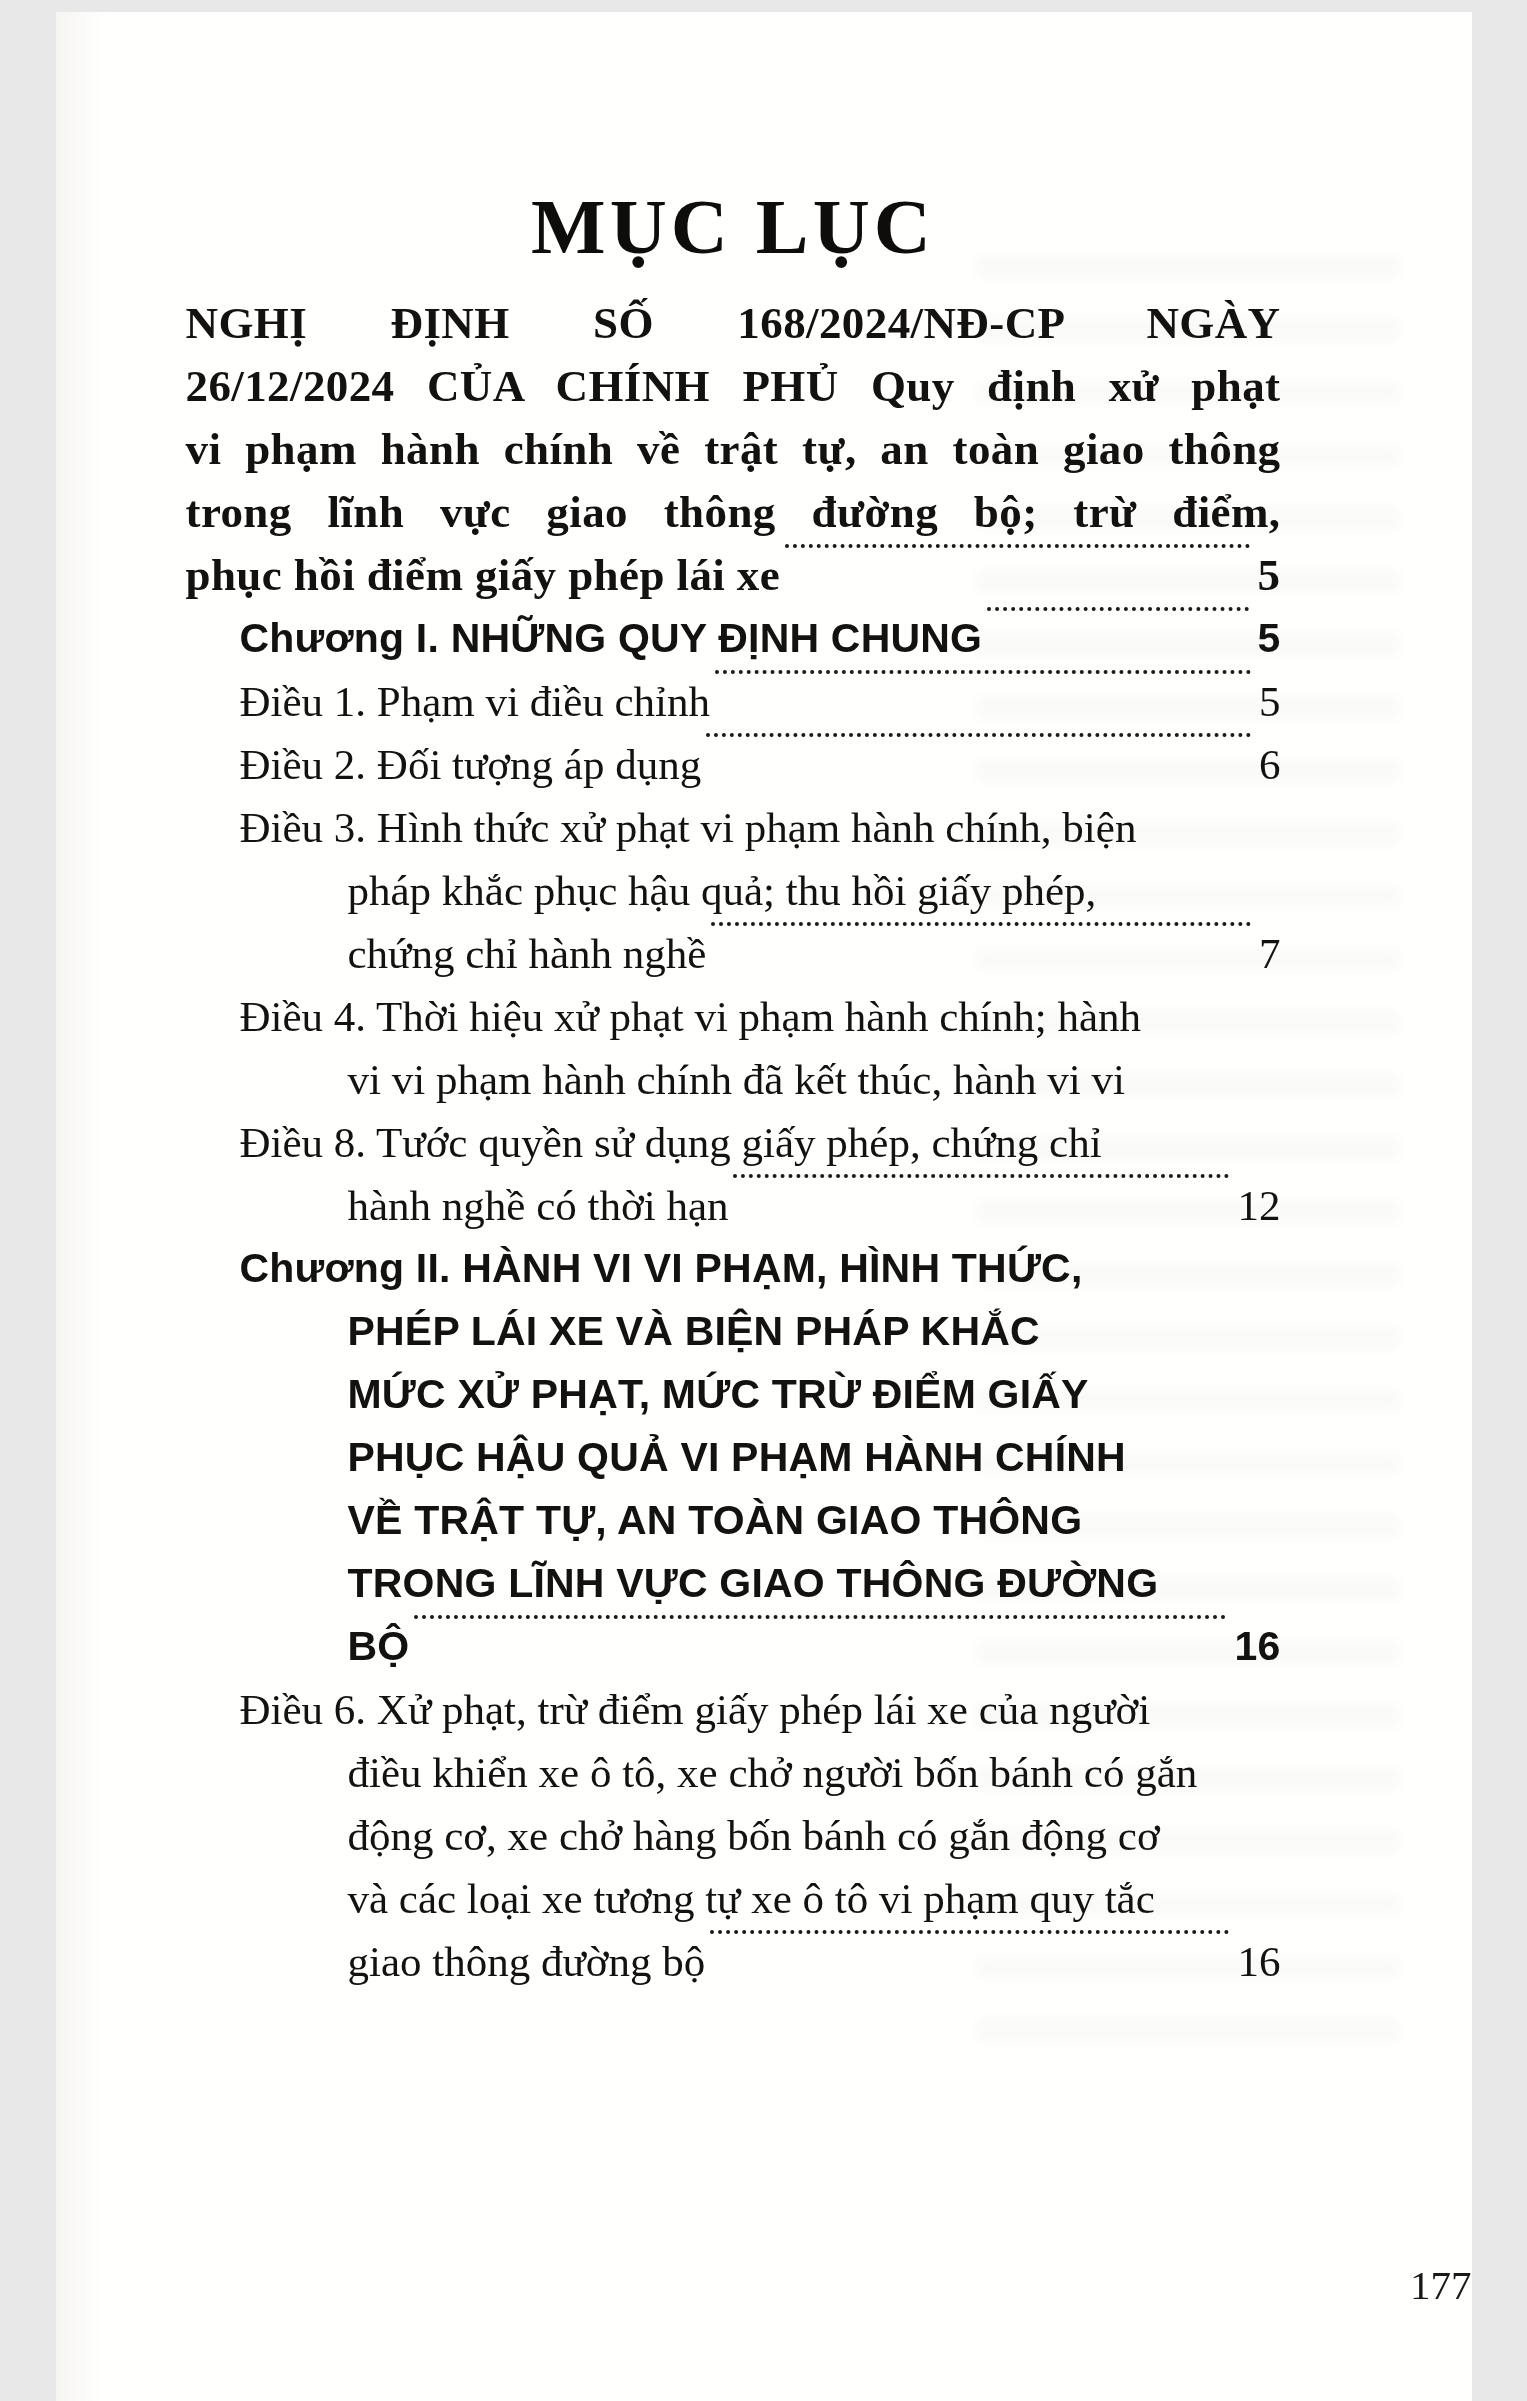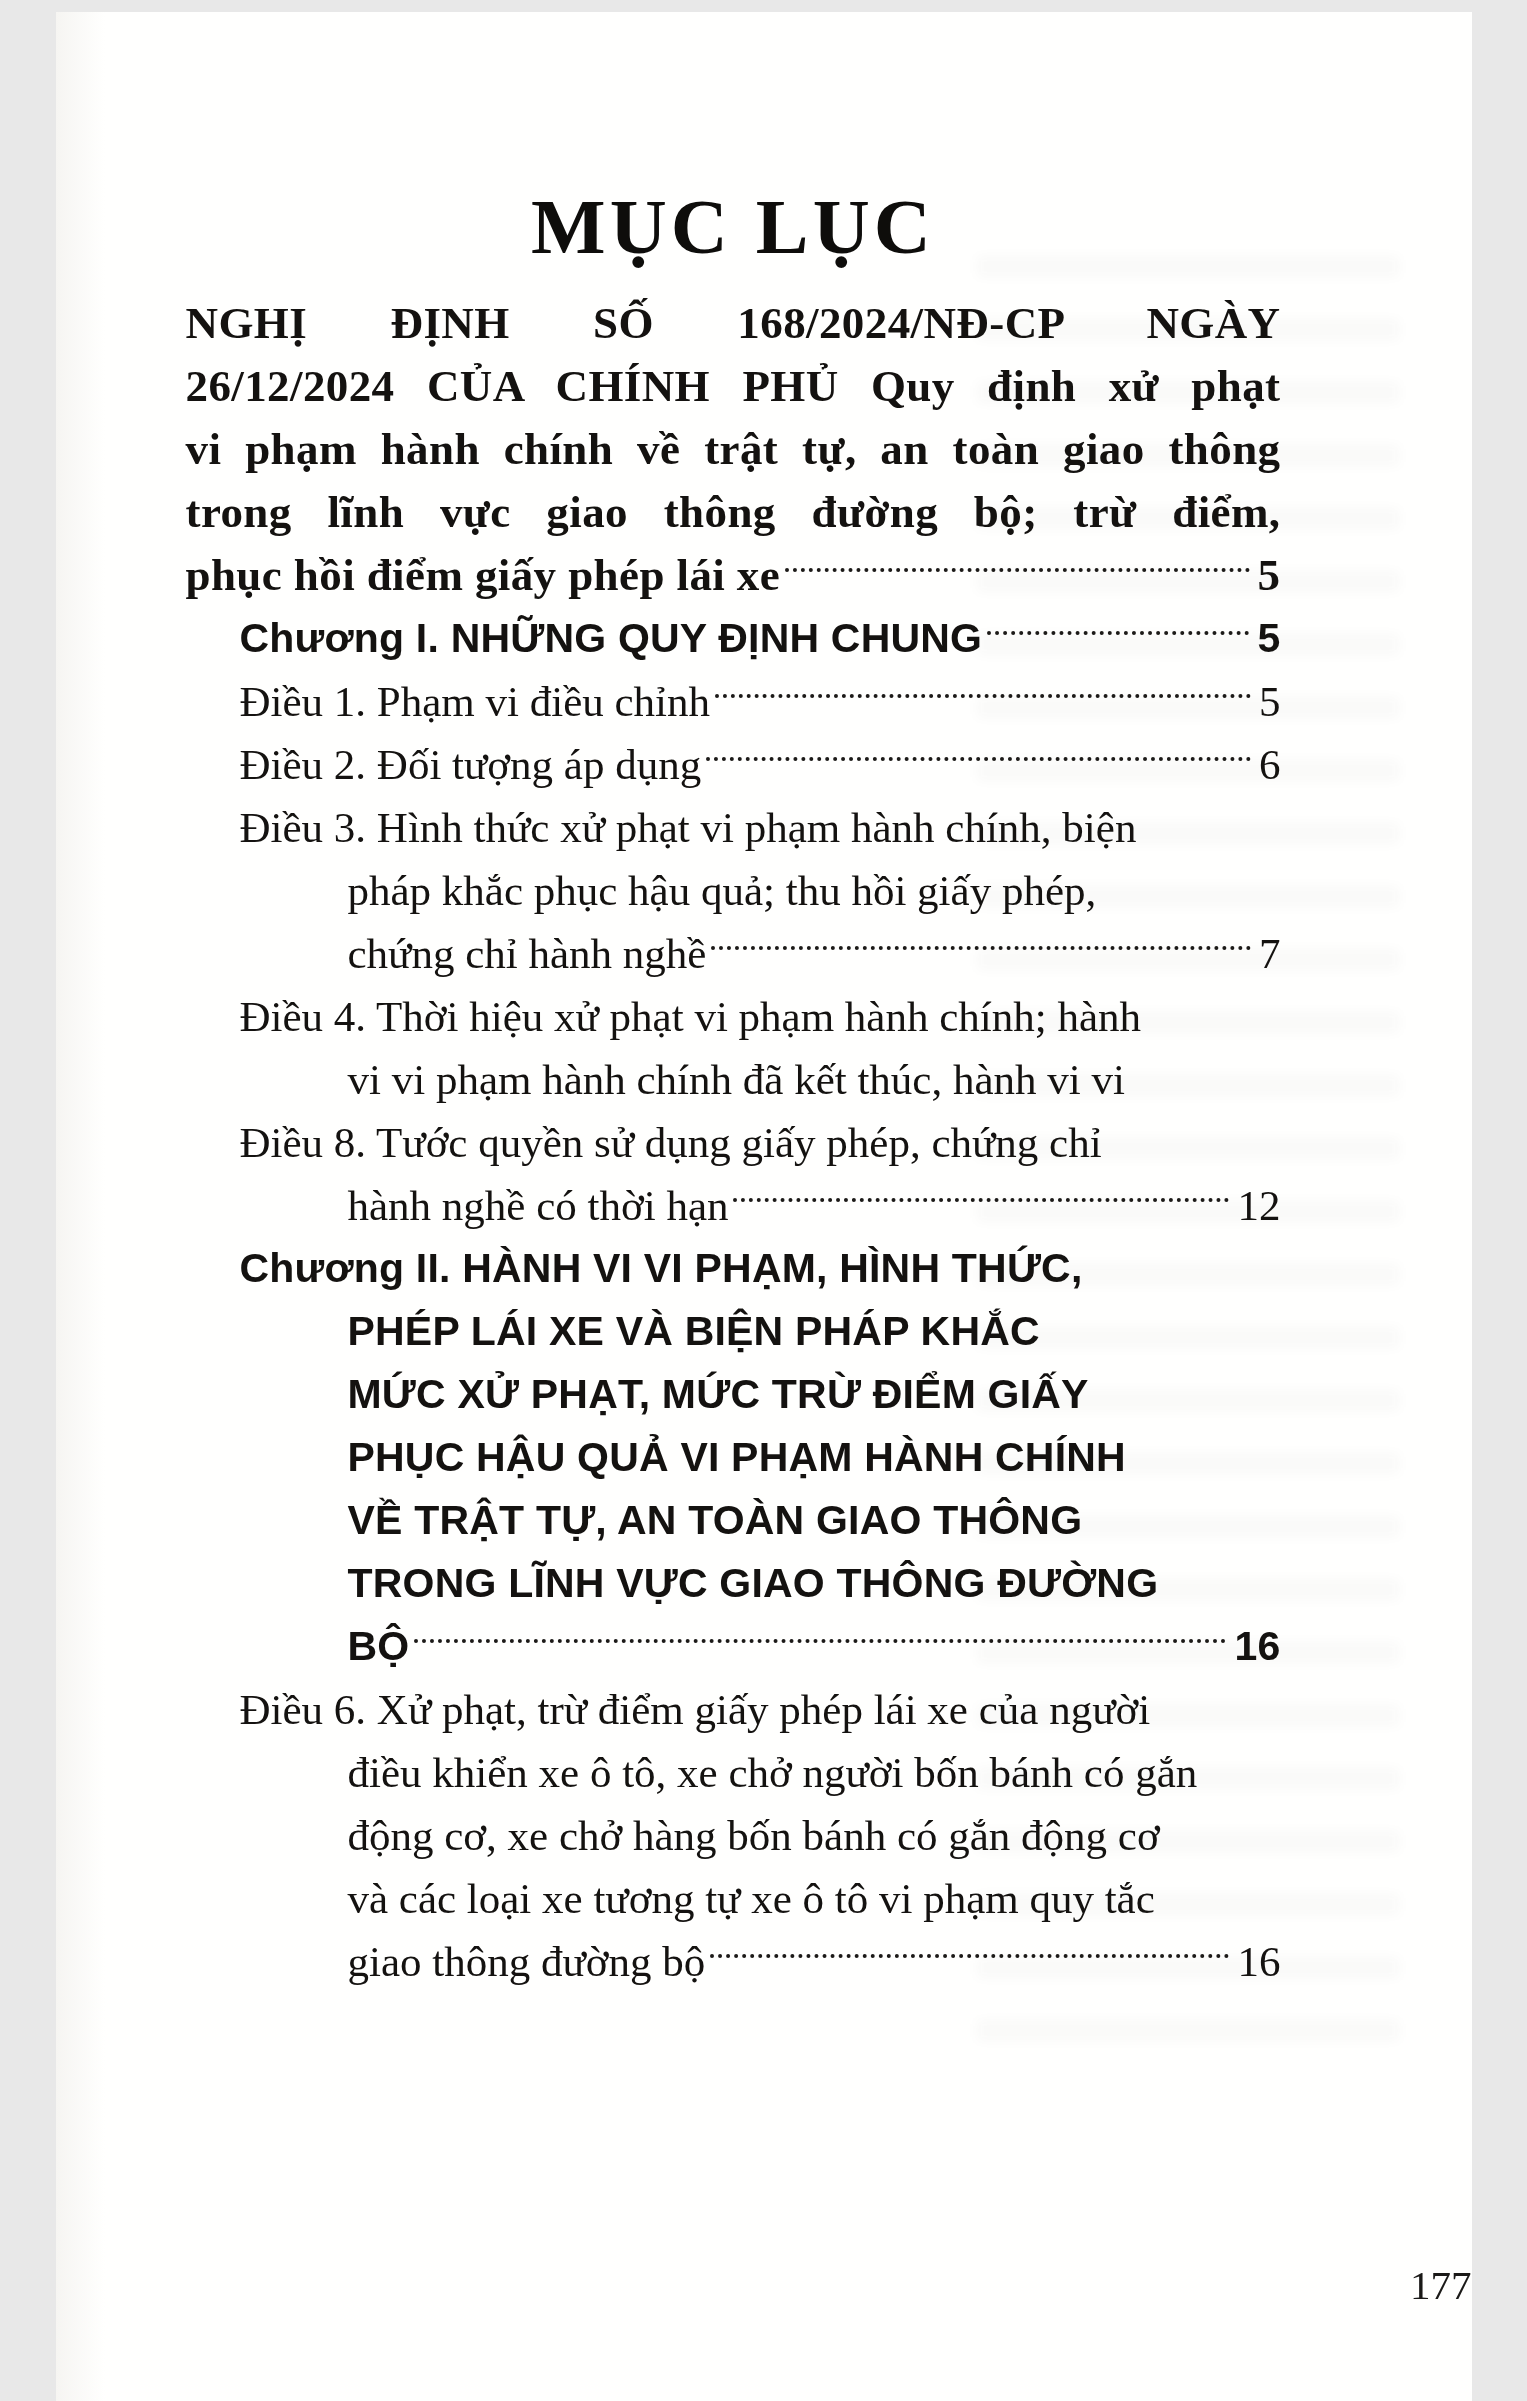--- a/index.html
+++ b/index.html
@@ -76,21 +76,21 @@
     font-weight: 700;
     font-size: 41px;
     letter-spacing: 0.2px;
   }
   .entry.article {
     font-size: 43px;
   }
   
   .line.leader {
     display: flex;
-    align-items: center;
+    align-items: flex-start;
   }
   .line.leader .txt { flex: 0 0 auto; }
   .dots {
     flex: 1 1 auto;
     min-width: 24.4px;
     margin: 0 8.1px 11.4px 4.9px;
     border-bottom: 4.1px dotted #1c1a18;
     height: 0;
   }
   .entry.chapter .dots { border-bottom-width: 4.9px; }

